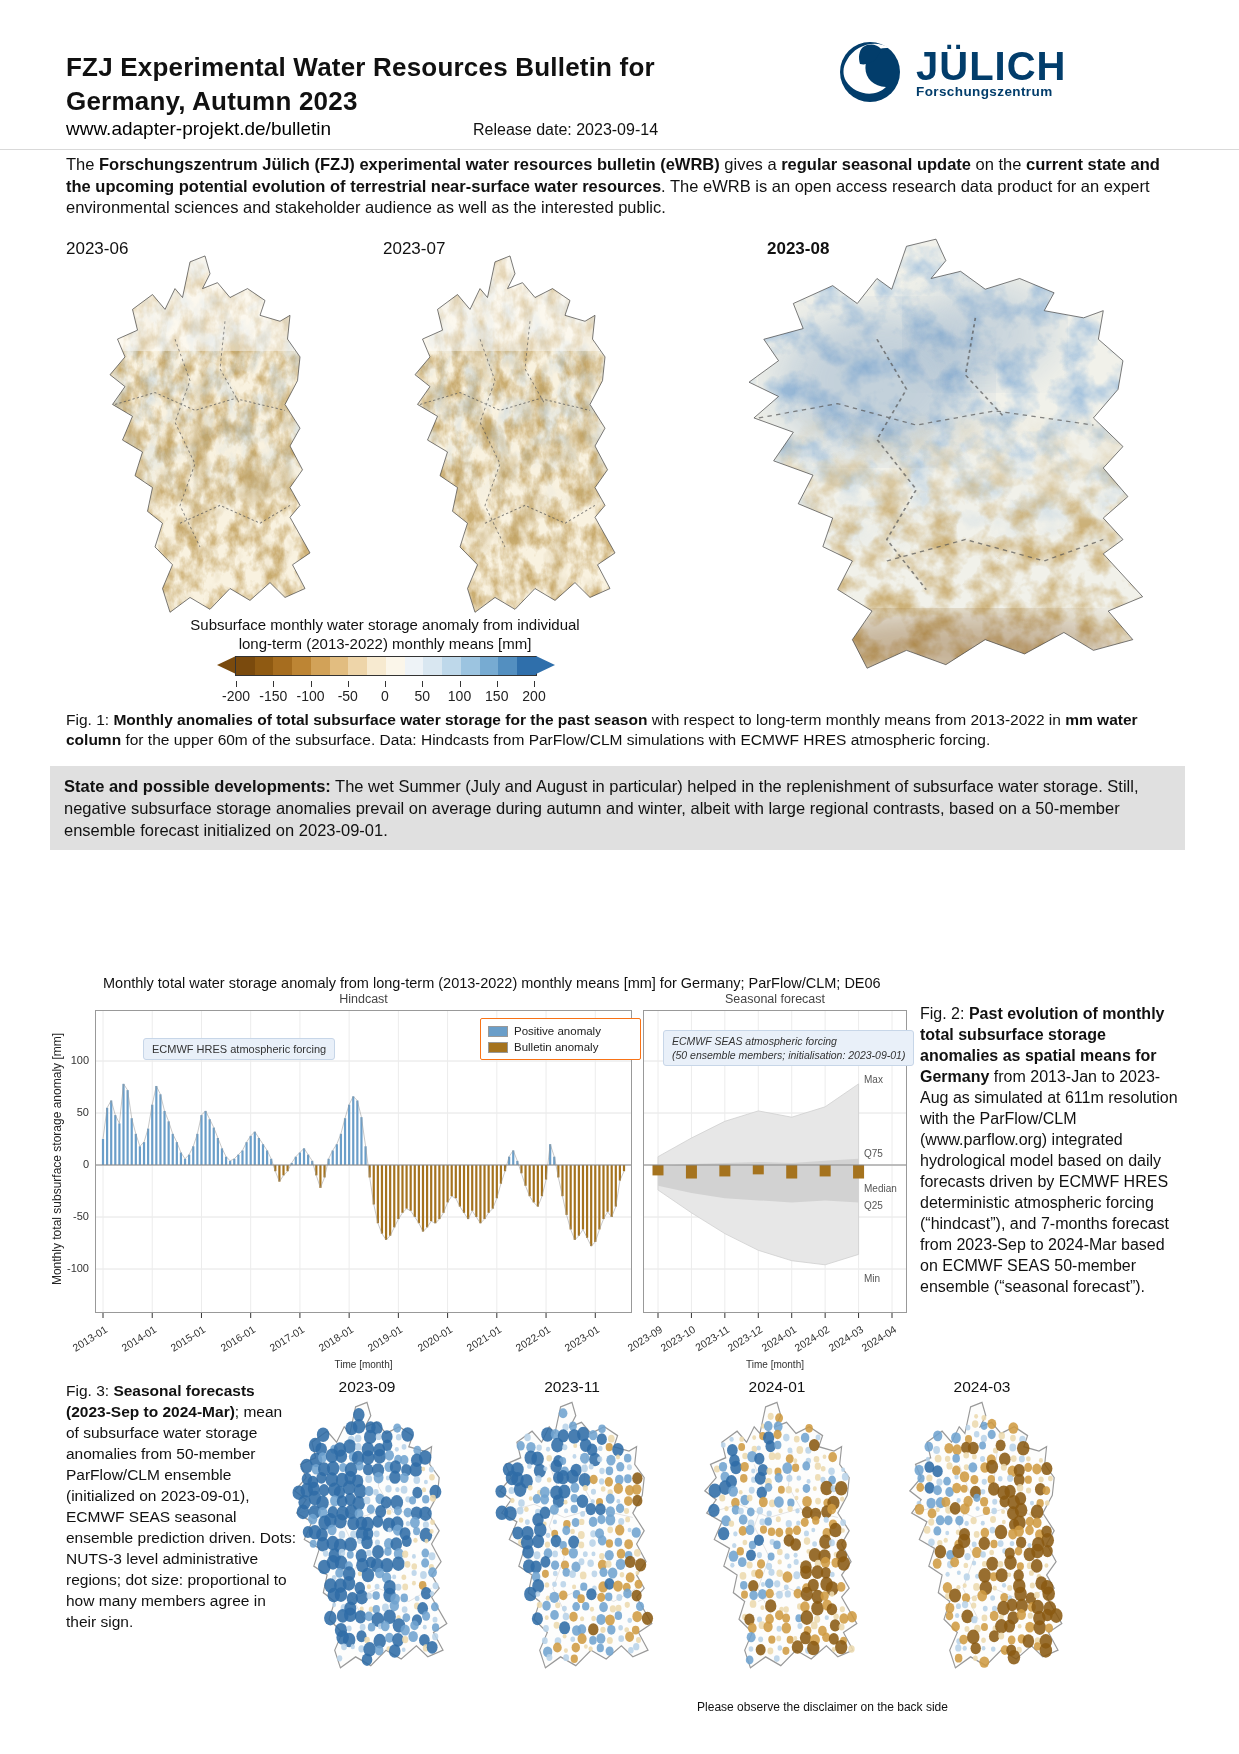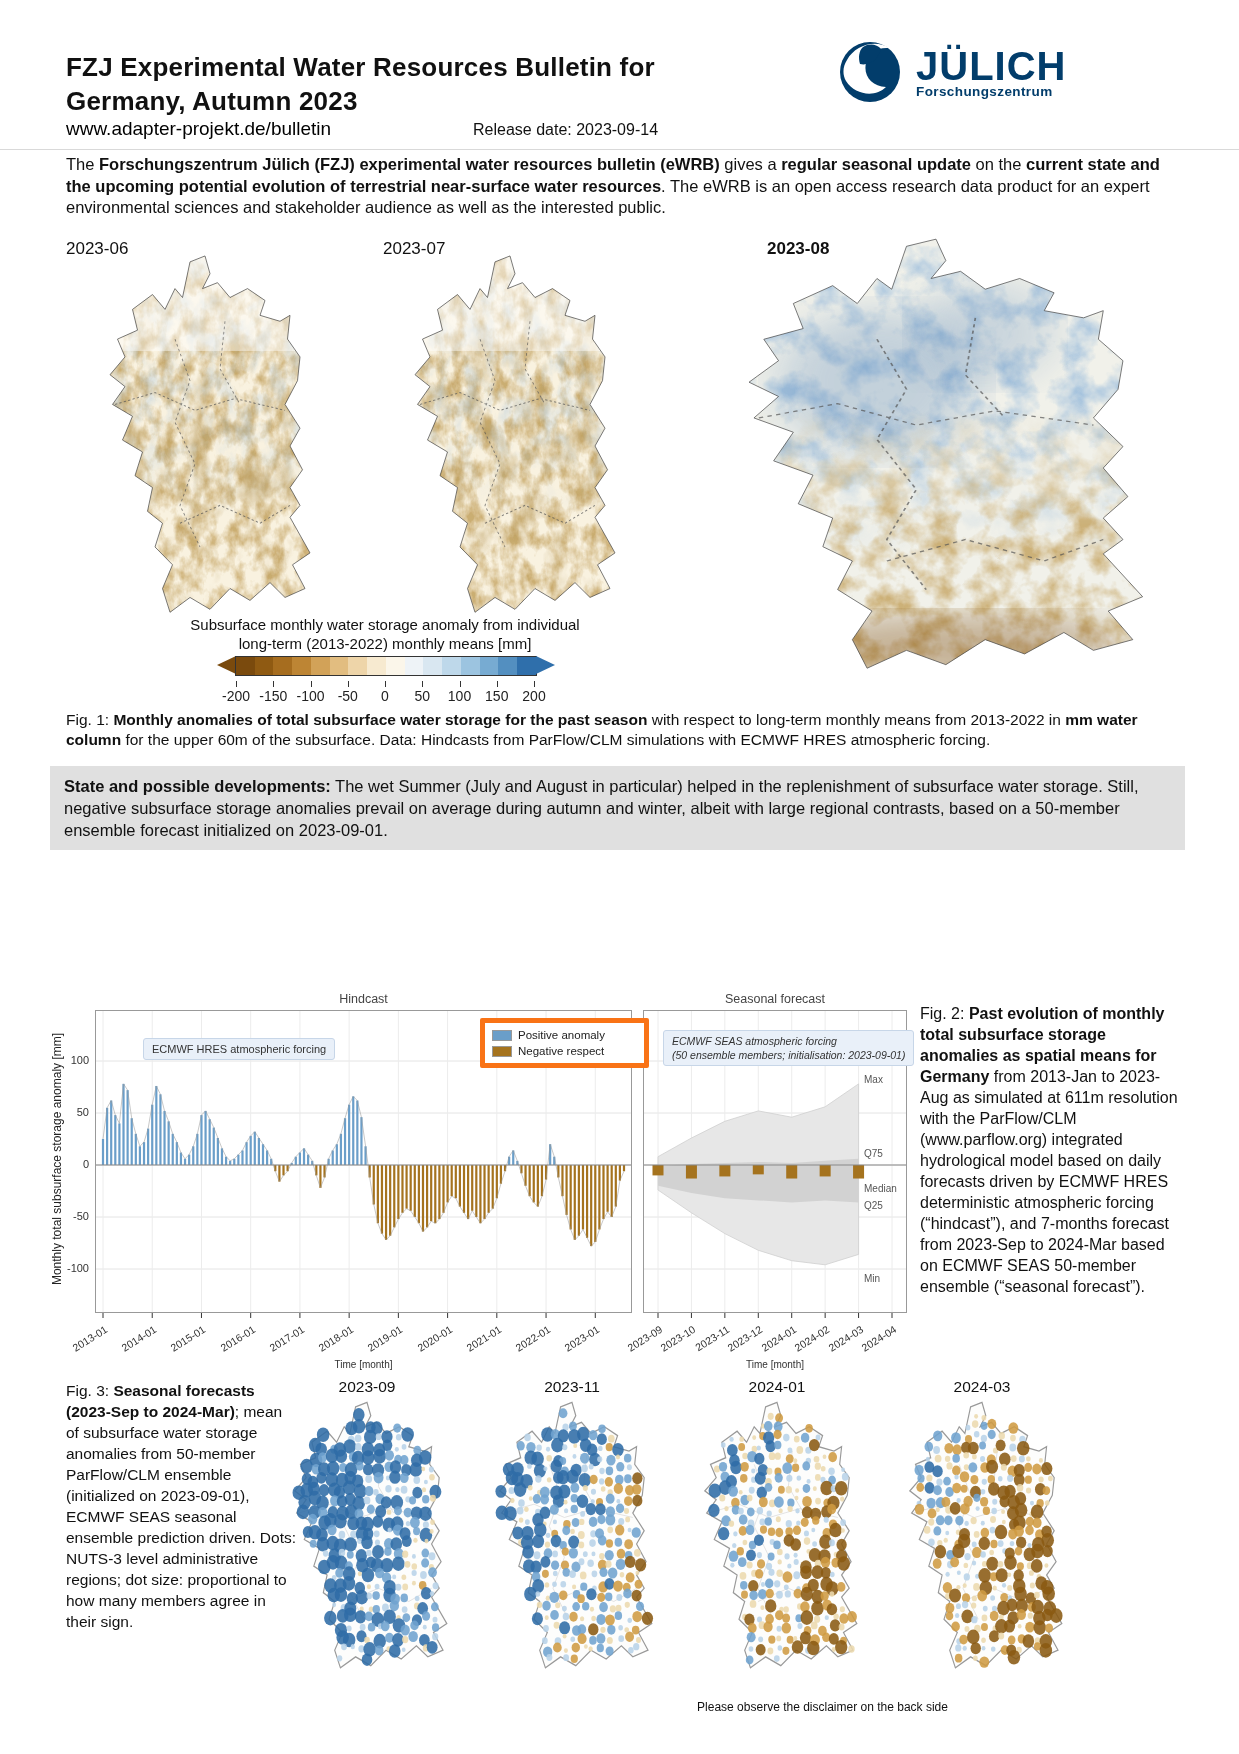--- a/index.html
+++ b/index.html
@@ -35,21 +35,21 @@
   .chart-title{left:103px;top:975px;font-size:14.5px;color:#111;}
   .panel-title{font-size:12.5px;color:#444;text-align:center;}
   .pt1{left:95px;top:992px;width:537px;} .pt2{left:643px;top:992px;width:264px;}
   .ylabel{left:-103px;top:1152px;width:320px;text-align:center;font-size:12px;color:#222;transform:rotate(-90deg);}
   .panel{overflow:visible;}
   .p1{left:95px;top:1010px;width:537px;height:312px;}
   .p2{left:643px;top:1010px;width:264px;height:312px;}
   .ytick{position:absolute;width:30px;text-align:right;font-size:11px;color:#333;}
   .xtick{position:absolute;width:54px;text-align:right;font-size:10.5px;color:#333;transform:rotate(-32deg);transform-origin:100% 0%;}
   .xlabel{position:absolute;font-size:10px;color:#333;text-align:center;}
-  .legend{left:480px;top:1018px;width:145px;background:#fff;border:5px solid #f97316;border-radius:2px;padding:4px 7px;font-size:11.5px;color:#222;}
+  .legend{left:480px;top:1018px;width:145px;background:#fff;border:1px solid #f97316;border-radius:2px;padding:4px 7px;font-size:11.5px;color:#222;}
   .legend-row{display:flex;align-items:center;gap:6px;line-height:16px;}
   .swatch{width:18px;height:9px;display:inline-block;border:1px solid #999;}
   .ann{background:#e9f0f9;border:1px solid #c7d6e8;border-radius:3px;color:#333;padding:3px 8px;font-size:11px;line-height:14px;}
   .ann1{left:135px;top:1038px;margin-left:8px;}
   .ann2{left:663px;top:1030px;font-size:10.5px;font-style:italic;}
   .bandlabel{position:absolute;left:864px;font-size:10px;color:#555;}
   .fig2-caption{left:920px;top:1003px;width:266px;font-size:16px;line-height:21px;margin:0;}
   
   .fig3-caption{left:66px;top:1380px;width:232px;font-size:15.5px;line-height:21px;margin:0;}
   .dm-label{font-size:15.5px;text-align:center;width:190px;}
@@ -299,20 +299,21 @@
       <div class="cb-tickmark" style="left: 281.75px;"></div>
       <div class="cb-ticklabel" style="left: 281.75px;">150</div>
       <div class="cb-tickmark" style="left: 319px;"></div>
       <div class="cb-ticklabel" style="left: 319px;">200</div>
     </div>
 
   <p class="abs fig1-caption"><span>Fig. 1: </span><b>Monthly anomalies of total subsurface water storage for the past season</b><span> with respect to long-term monthly means from 2013-2022 in </span><b>mm water column</b><span> for the upper 60m of the subsurface. Data: Hindcasts from ParFlow/CLM simulations with ECMWF HRES atmospheric forcing.</span></p>
 
   <div class="abs statebox"><b>State and possible developments:</b><span> The wet Summer (July and August in particular) helped in the replenishment of subsurface water storage. Still, negative subsurface storage anomalies prevail on average during autumn and winter, albeit with large regional contrasts, based on a 50-member ensemble forecast initialized on 2023-09-01.</span></div>
 
+  <div class="abs chart-title">Monthly total water storage anomaly from long-term (2013-2022) monthly means [mm] for Germany; ParFlow/CLM; DE06</div>
   <div class="abs panel-title pt1">Hindcast</div>
   <div class="abs panel-title pt2">Seasonal forecast</div>
   <div class="abs ylabel">Monthly total subsurface storage anomaly [mm]</div>
 
   <div class="abs panel p1" id="panel-hindcast"><svg width="537" height="312" viewBox="0 0 537 312">
         <line x1="1" y1="51" x2="536" y2="51" stroke="#e4e4e4" stroke-width="1"></line>
         <line x1="1" y1="103" x2="536" y2="103" stroke="#e4e4e4" stroke-width="1"></line>
         <line x1="1" y1="155" x2="536" y2="155" stroke="#e4e4e4" stroke-width="1"></line>
         <line x1="1" y1="207" x2="536" y2="207" stroke="#e4e4e4" stroke-width="1"></line>
         <line x1="1" y1="259" x2="536" y2="259" stroke="#e4e4e4" stroke-width="1"></line>
@@ -537,21 +538,21 @@
       <div class="xlabel" style="left: 735px; top: 1359px; position: absolute; width: 80px;">Time [month]</div>
     </div>
 
   <div class="abs legend">
     <div class="legend-row">
       <span class="swatch" id="sw-pos" style="background: rgb(106, 158, 201);"></span>
       <span>Positive anomaly</span>
     </div>
     <div class="legend-row">
       <span class="swatch" id="sw-neg" style="background: rgb(165, 115, 30);"></span>
-      <span>Negative respect</span>
+      <span>Bulletin anomaly</span>
     </div>
   </div>
 
   <div class="abs ann ann1">ECMWF HRES atmospheric forcing</div>
   <div class="abs ann ann2">
     <div>ECMWF SEAS atmospheric forcing</div>
     <div>(50 ensemble members; initialisation: 2023-09-01)</div>
   </div>
   <div id="band-labels">
       <div class="bandlabel" style="top: 1073.88px;">Max</div>

